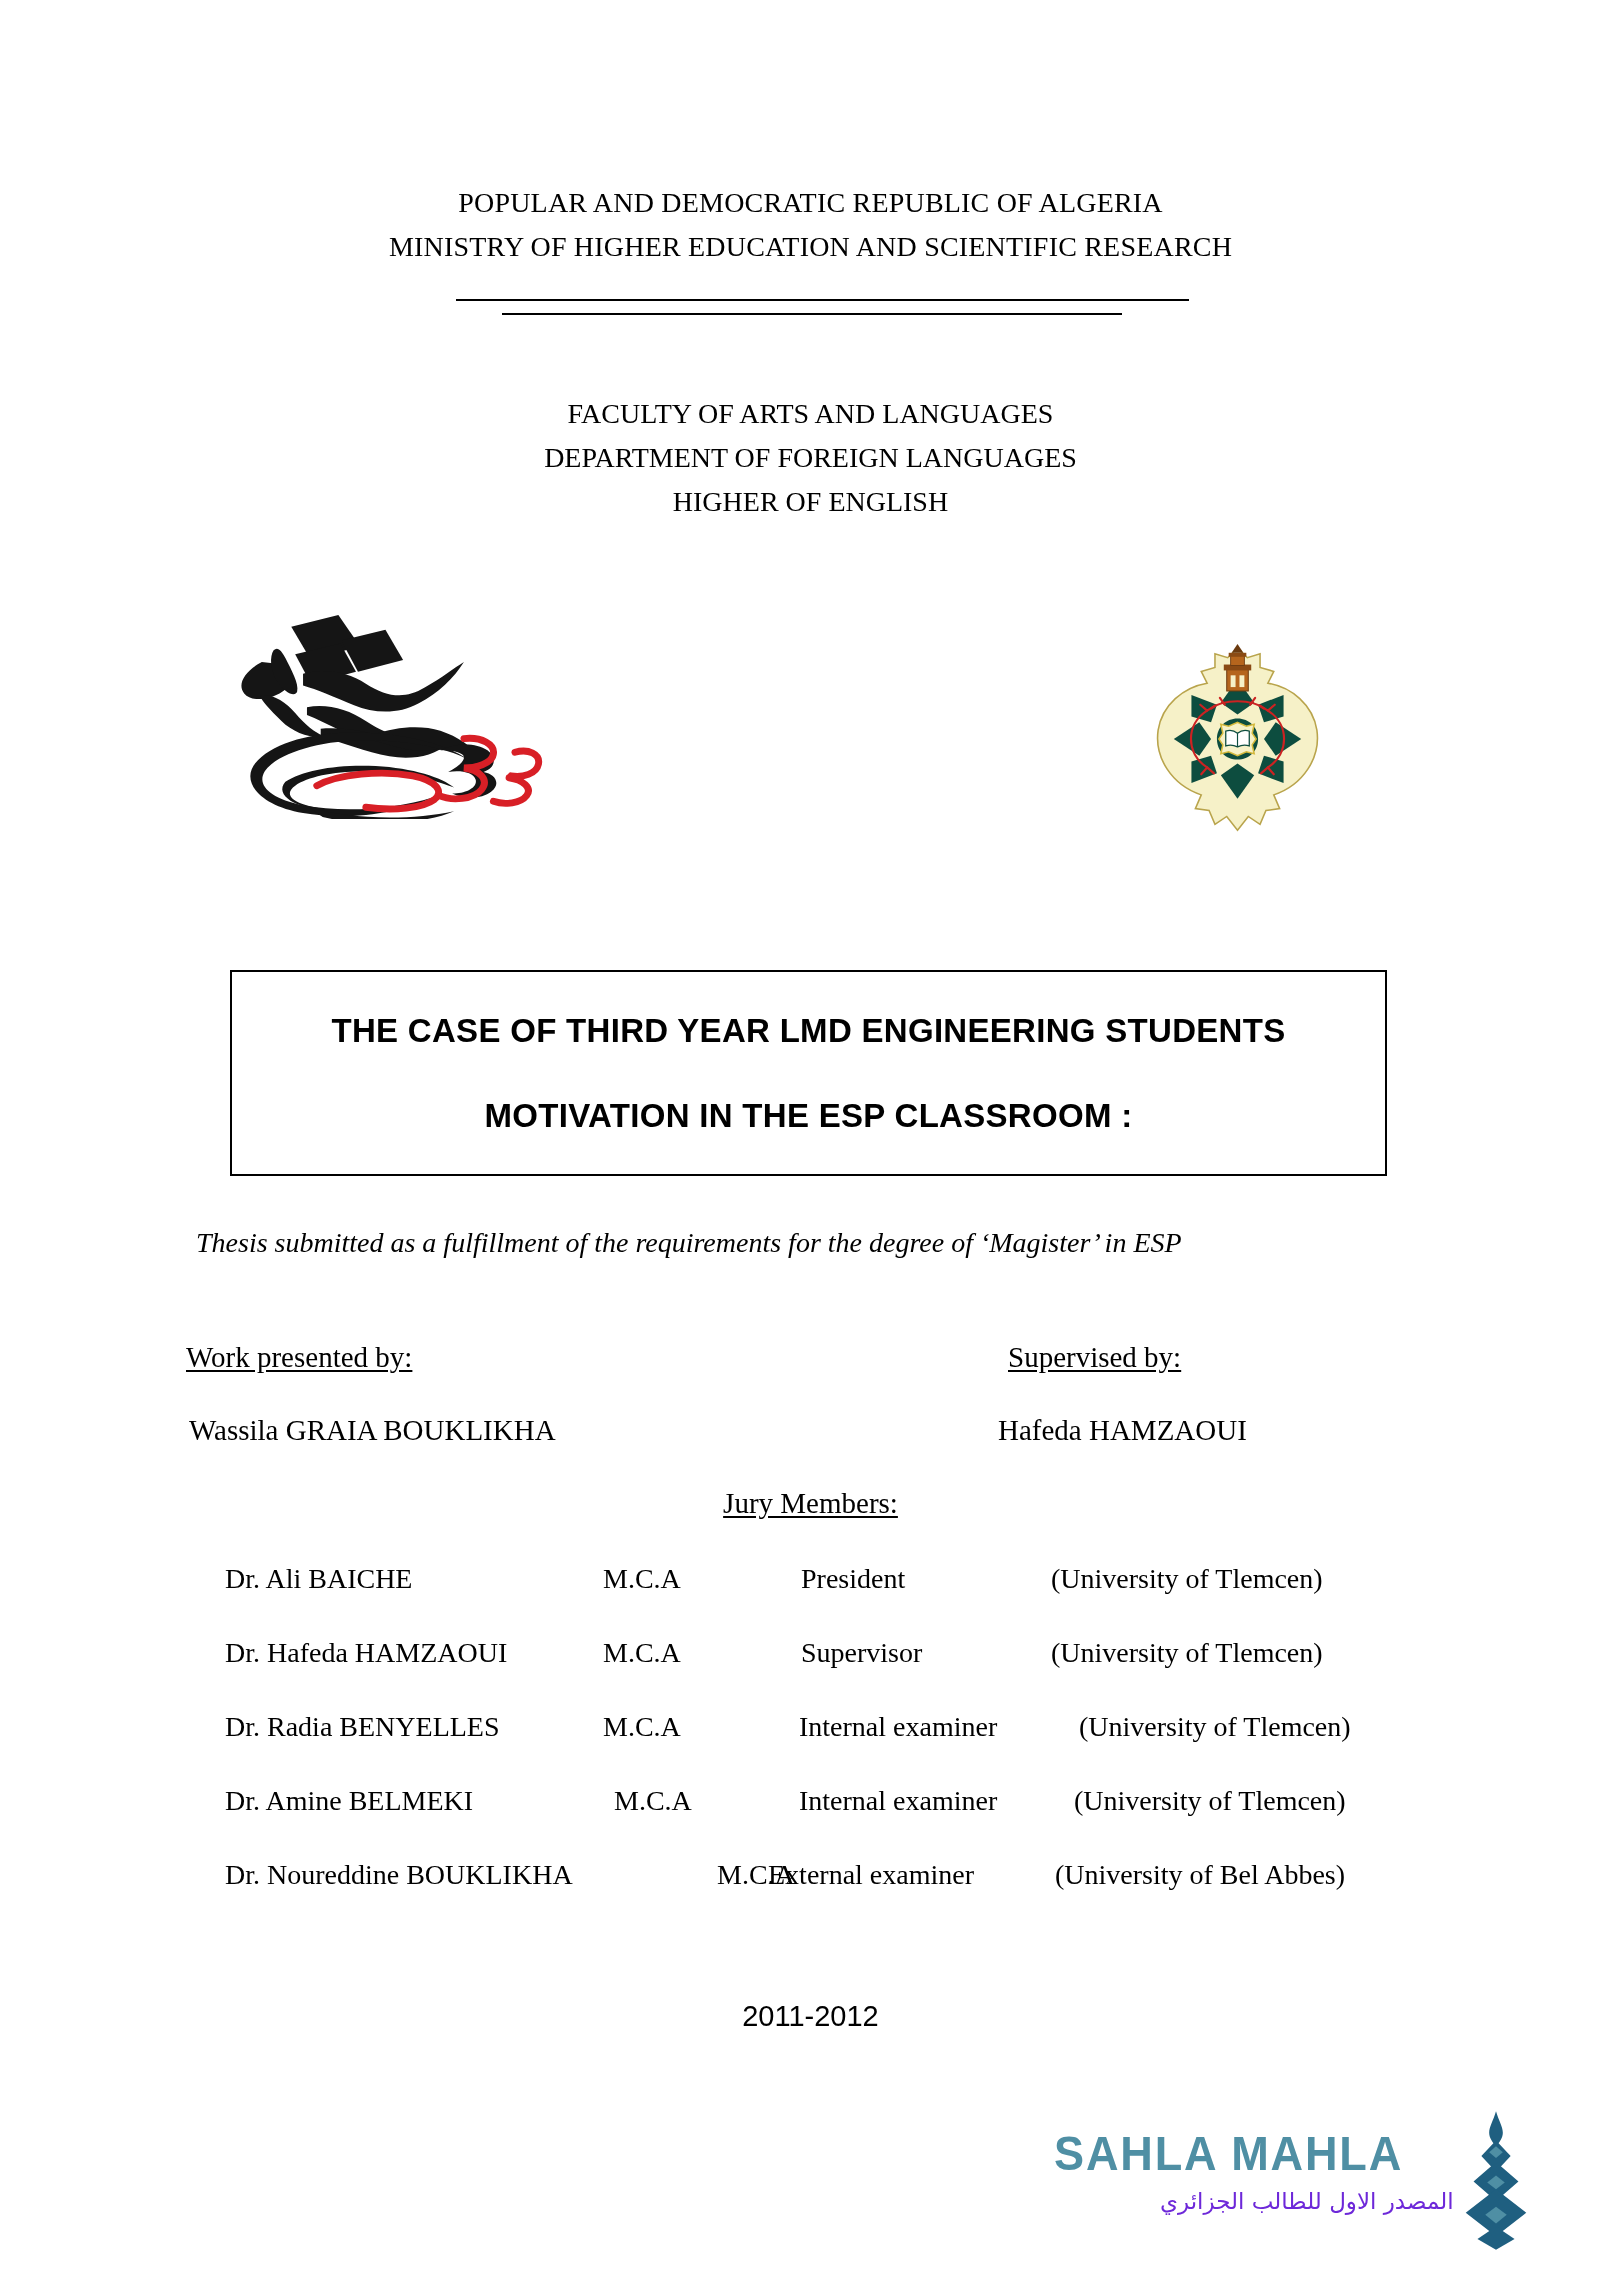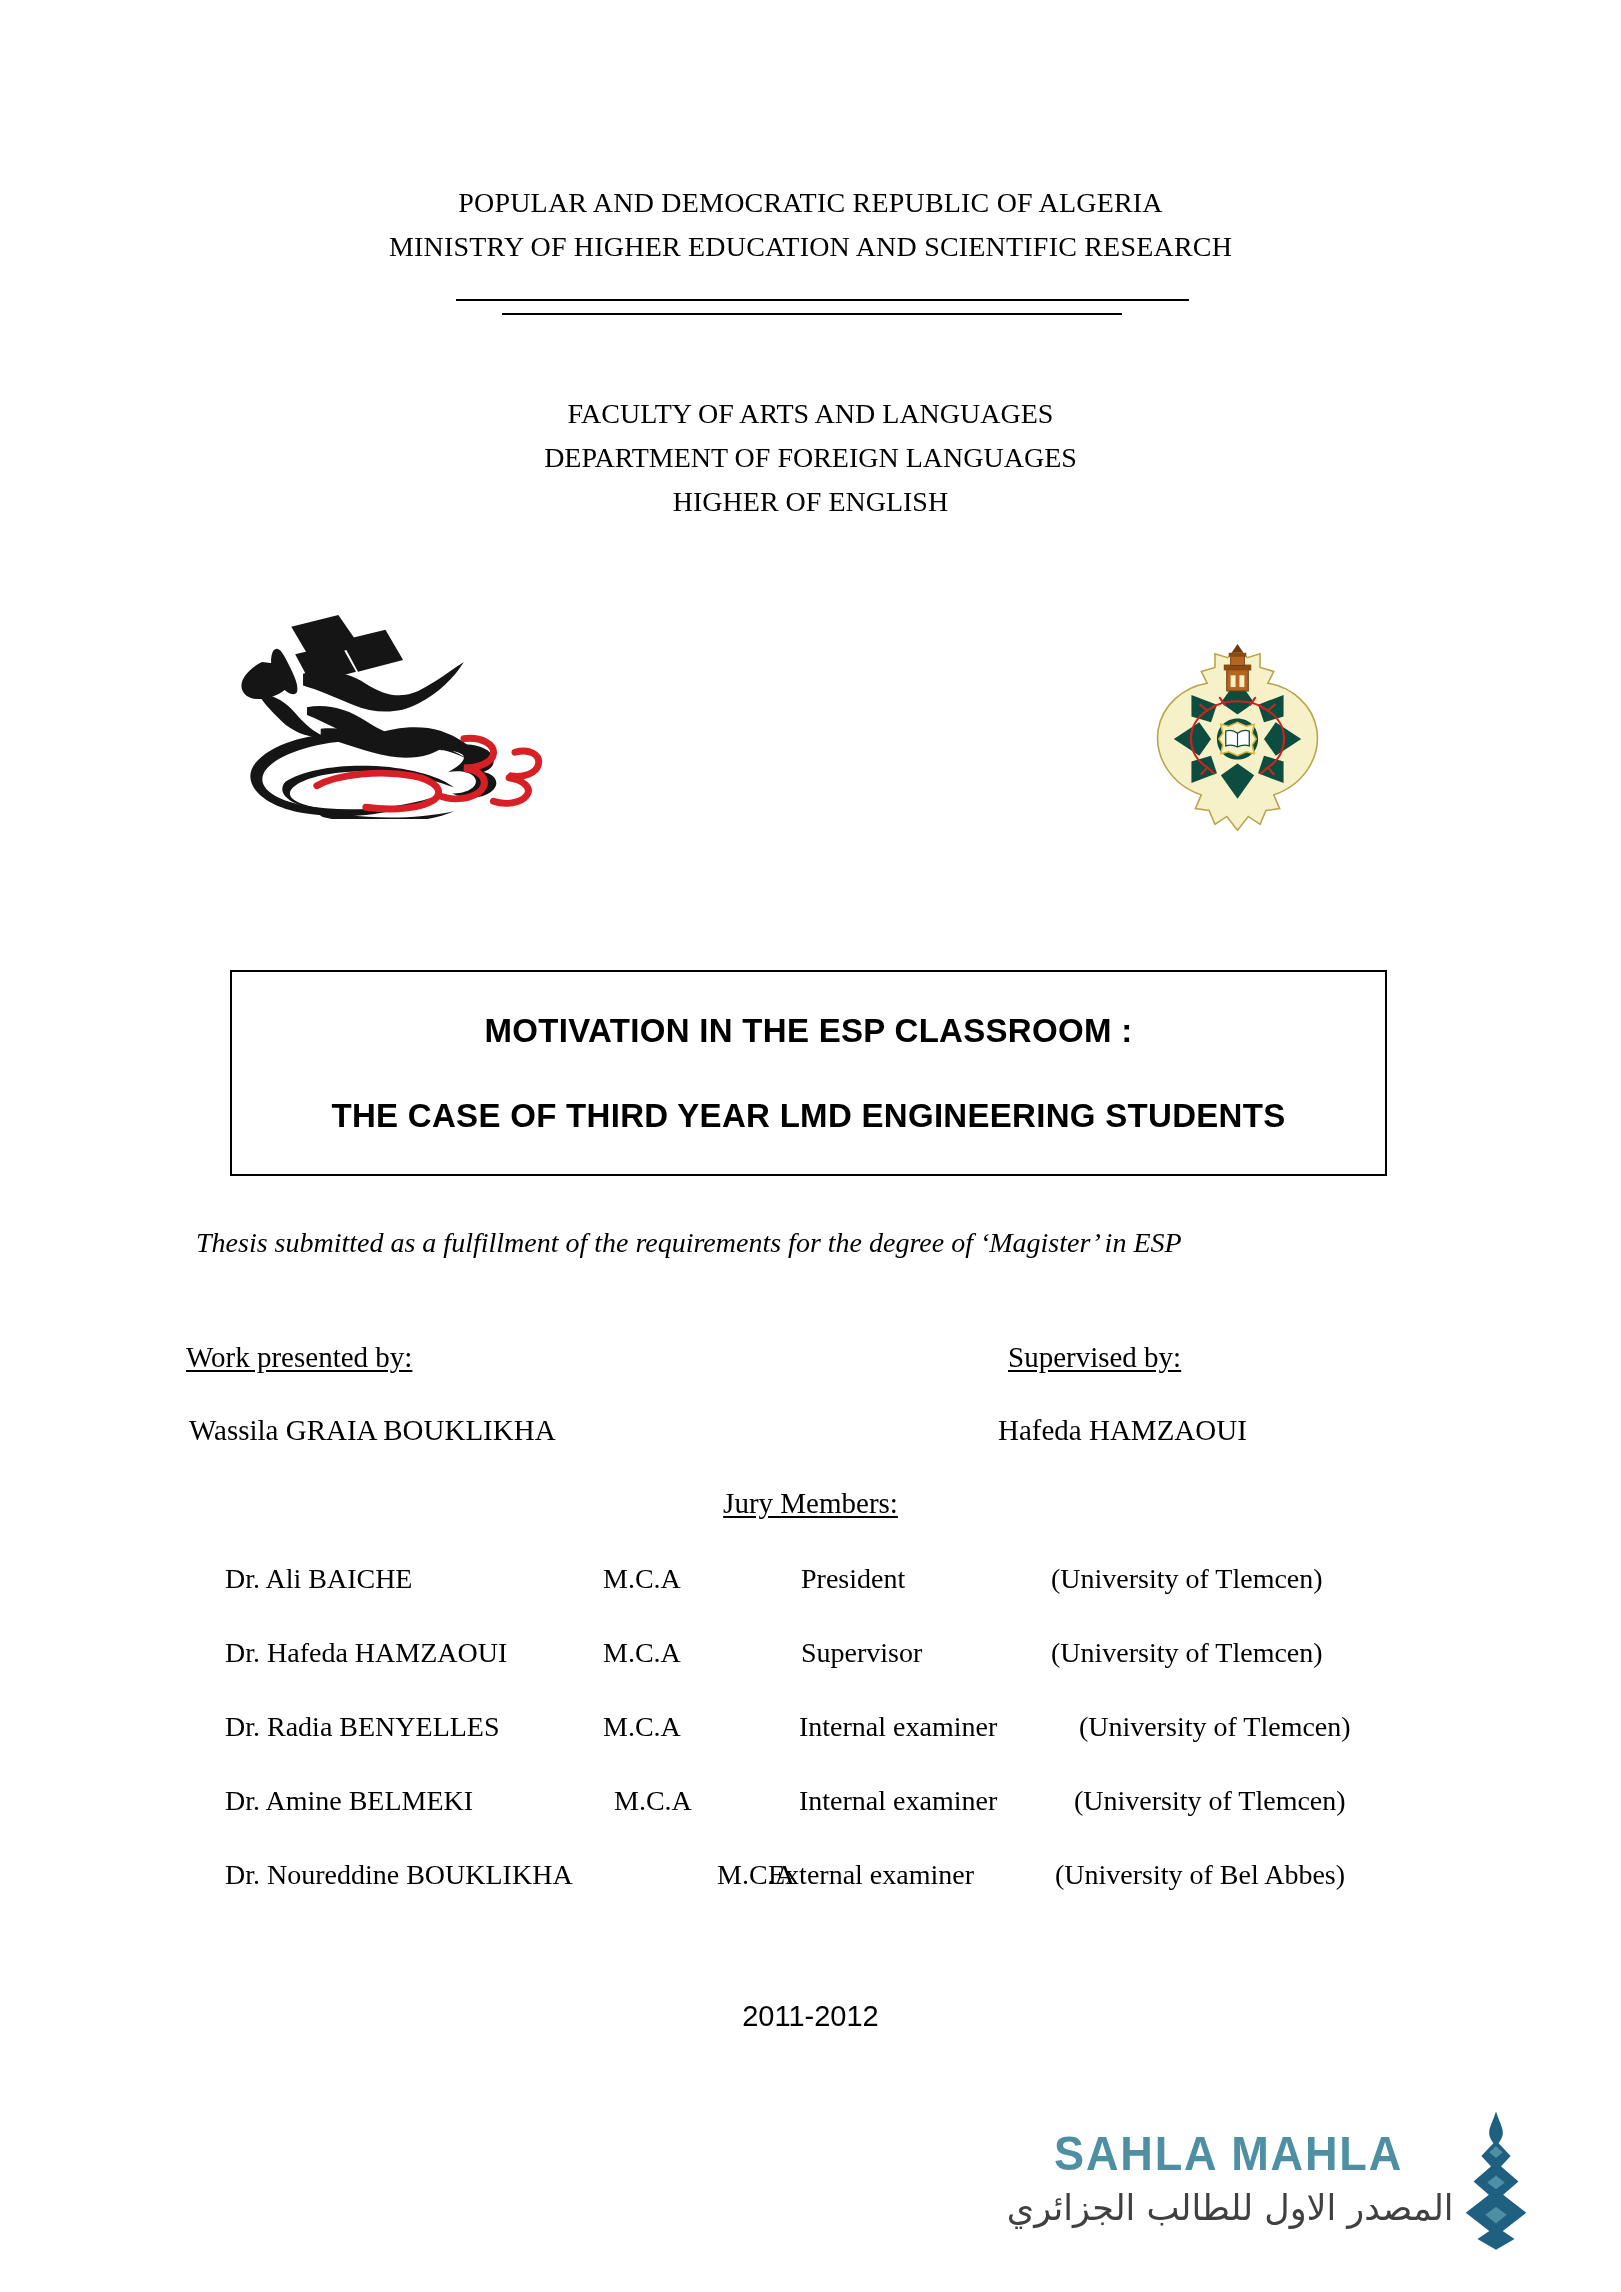--- a/index.html
+++ b/index.html
@@ -246,22 +246,22 @@
     white-space: nowrap;
   }
   .wm-arabic {
     position: absolute;
     left: 17.6px;
     top: 71px;
     width: 382px;
     text-align: right;
     direction: rtl;
     font-family: "DejaVu Sans", sans-serif;
-    font-size: 35px;
-    color: #404040;
+    font-size: 23px;
+    color: #6d28d9;
     white-space: nowrap;
   }
   .wm-mark {
     position: absolute;
     left: 400px;
     top: -5.9px;
     width: 84px;
     height: 139px;
   }
 </style>
@@ -385,22 +385,22 @@
         <rect x="80" y="14" width="14" height="10" fill="#b5651d" stroke="#6b3a10" stroke-width="0.9"></rect>
         <rect x="78" y="11" width="18" height="4" fill="#8a4a14"></rect>
         <path d="M87 2 L93 11 L81 11 Z" fill="#6b3a10"></path>
         <rect x="80" y="34" width="5" height="12" fill="#f6f1c8"></rect>
         <rect x="89" y="34" width="5" height="12" fill="#f6f1c8"></rect>
       </g>
     </svg>
   </div>
 
   <div class="title-box">
+    <div class="title-line">THE CASE OF THIRD YEAR LMD ENGINEERING STUDENTS</div>
     <div class="title-line">MOTIVATION IN THE ESP CLASSROOM :</div>
-    <div class="title-line">THE CASE OF THIRD YEAR LMD ENGINEERING STUDENTS</div>
   </div>
 
   <div class="thesis-statement">Thesis submitted as a fulfillment of the requirements for the degree of ‘Magister’ in ESP</div>
 
   <div class="presented-row">
     <div class="presented-label">Work presented by:</div>
     <div class="supervised-label">Supervised by:</div>
   </div>
 
   <div class="names-row">

